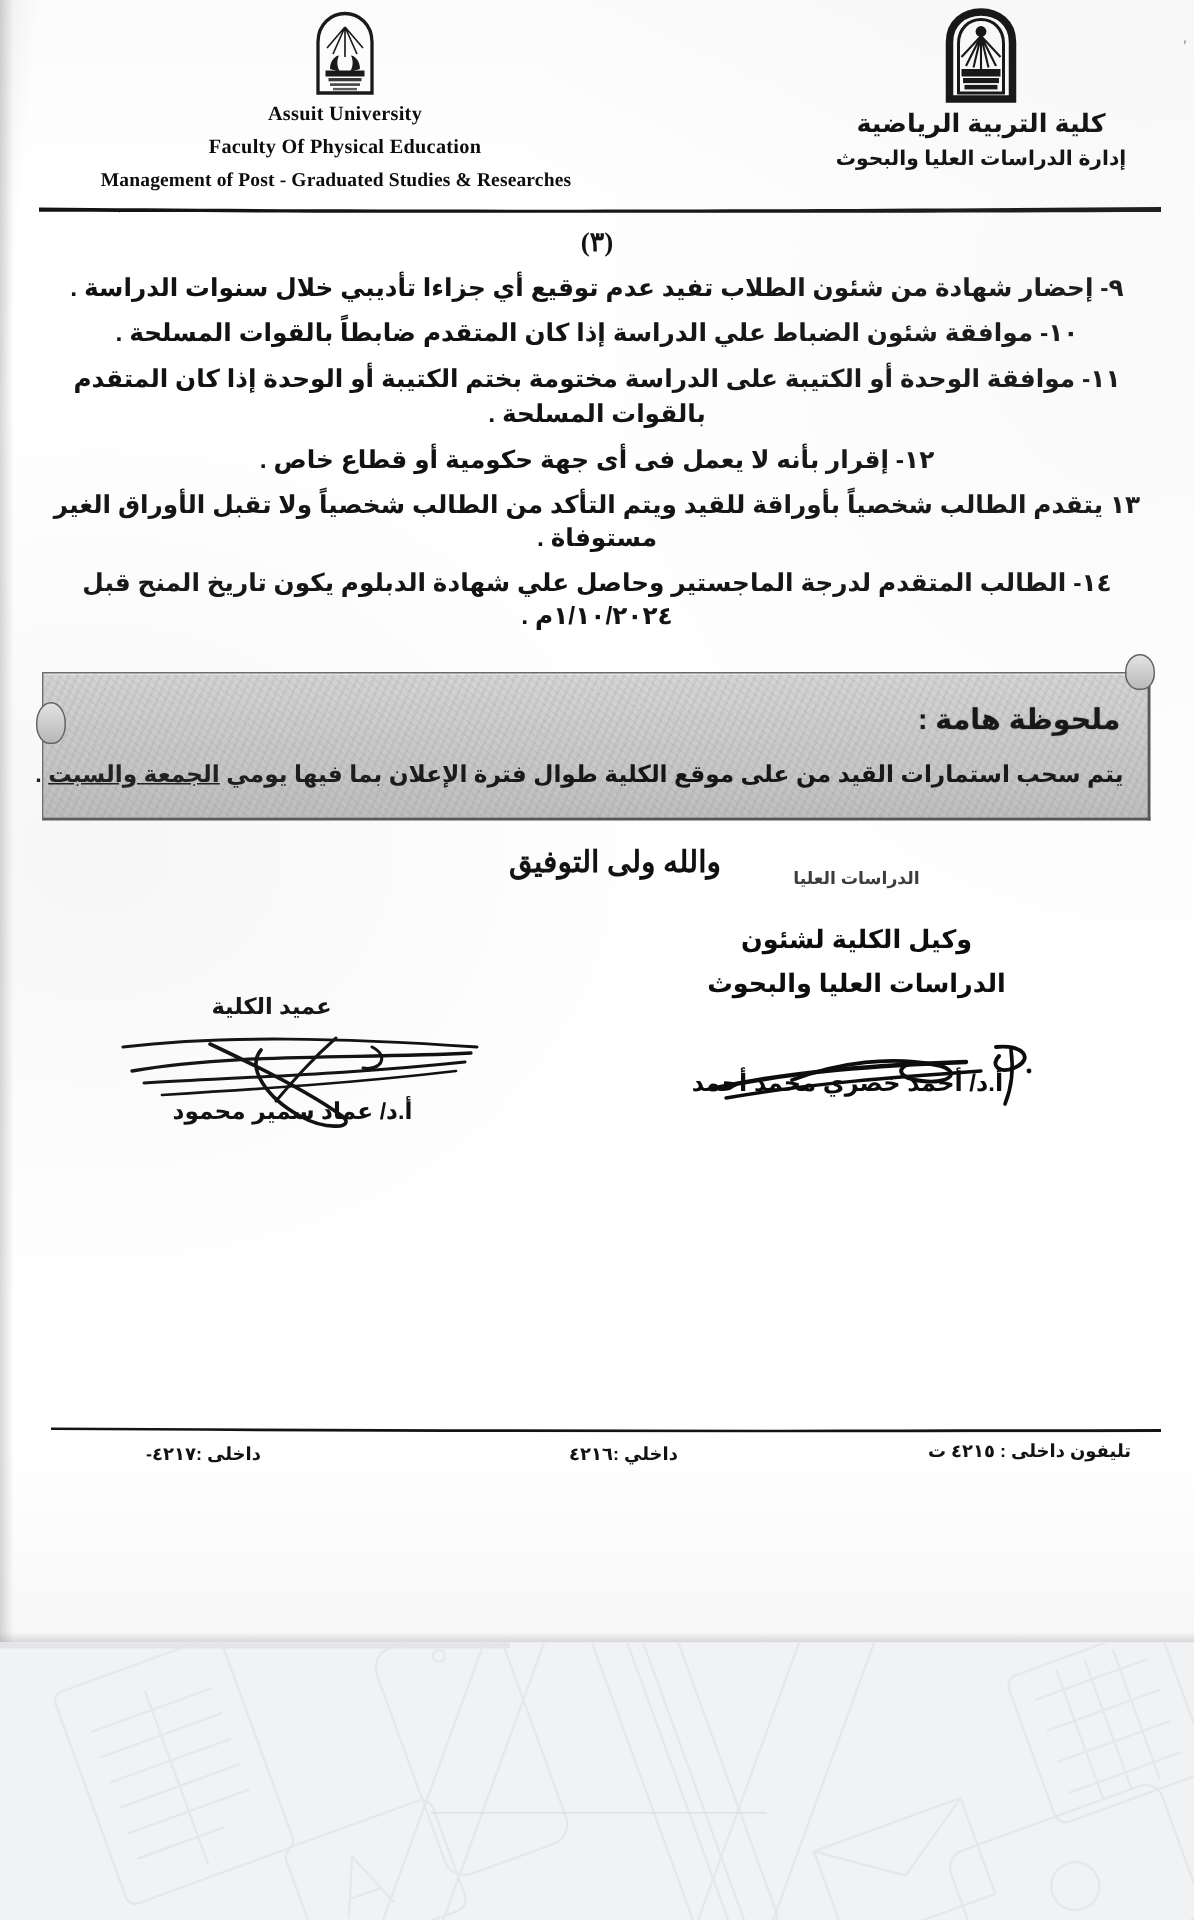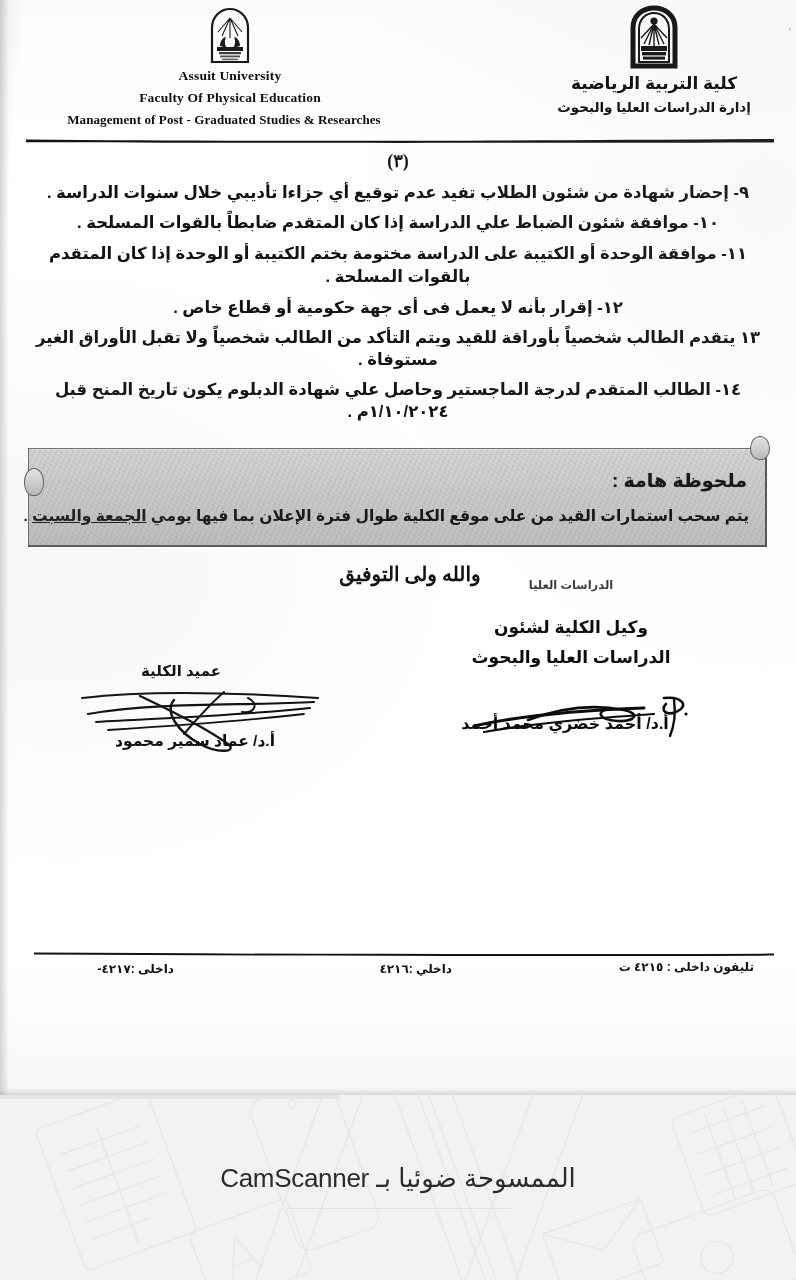--- a/index.html
+++ b/index.html
@@ -526,17 +526,16 @@
 
           <g transform="rotate(-20 700 160)">
             <rect x="640" y="120" width="150" height="96" rx="12"></rect>
             <circle cx="715" cy="168" r="16"></circle>
           </g>
 
           <path d="M330 -20 L250 200 M370 -20 L290 200 M540 -20 L460 200 M590 -20 L510 200"></path>
         </g>
       </svg>
     </div>
-    <div class="cs-text"><span>الممسوحة ضوئيا بـ </span><span class="lat">CamScanner</span></div>
     <div class="cs-underline"></div>
   </div>
 
 </div>
 
 </body></html>

